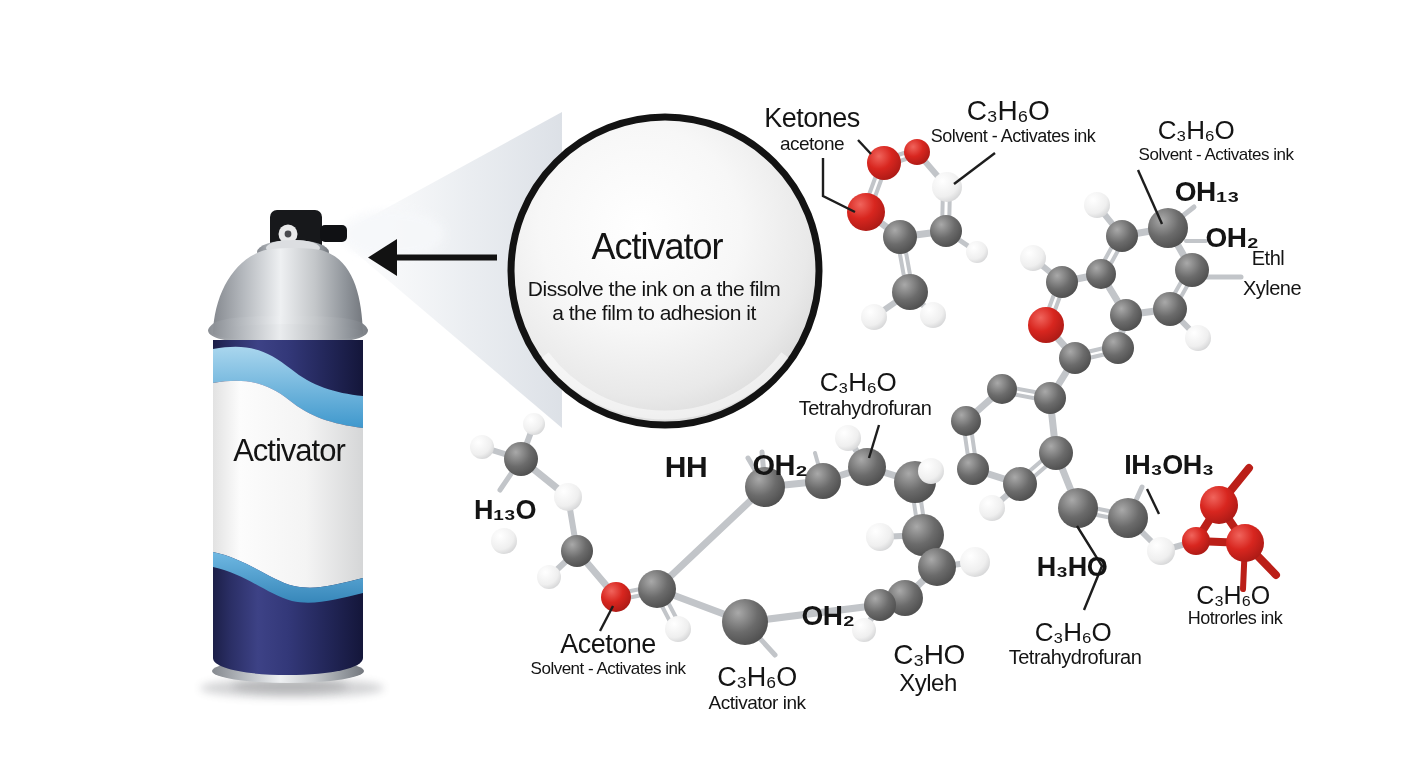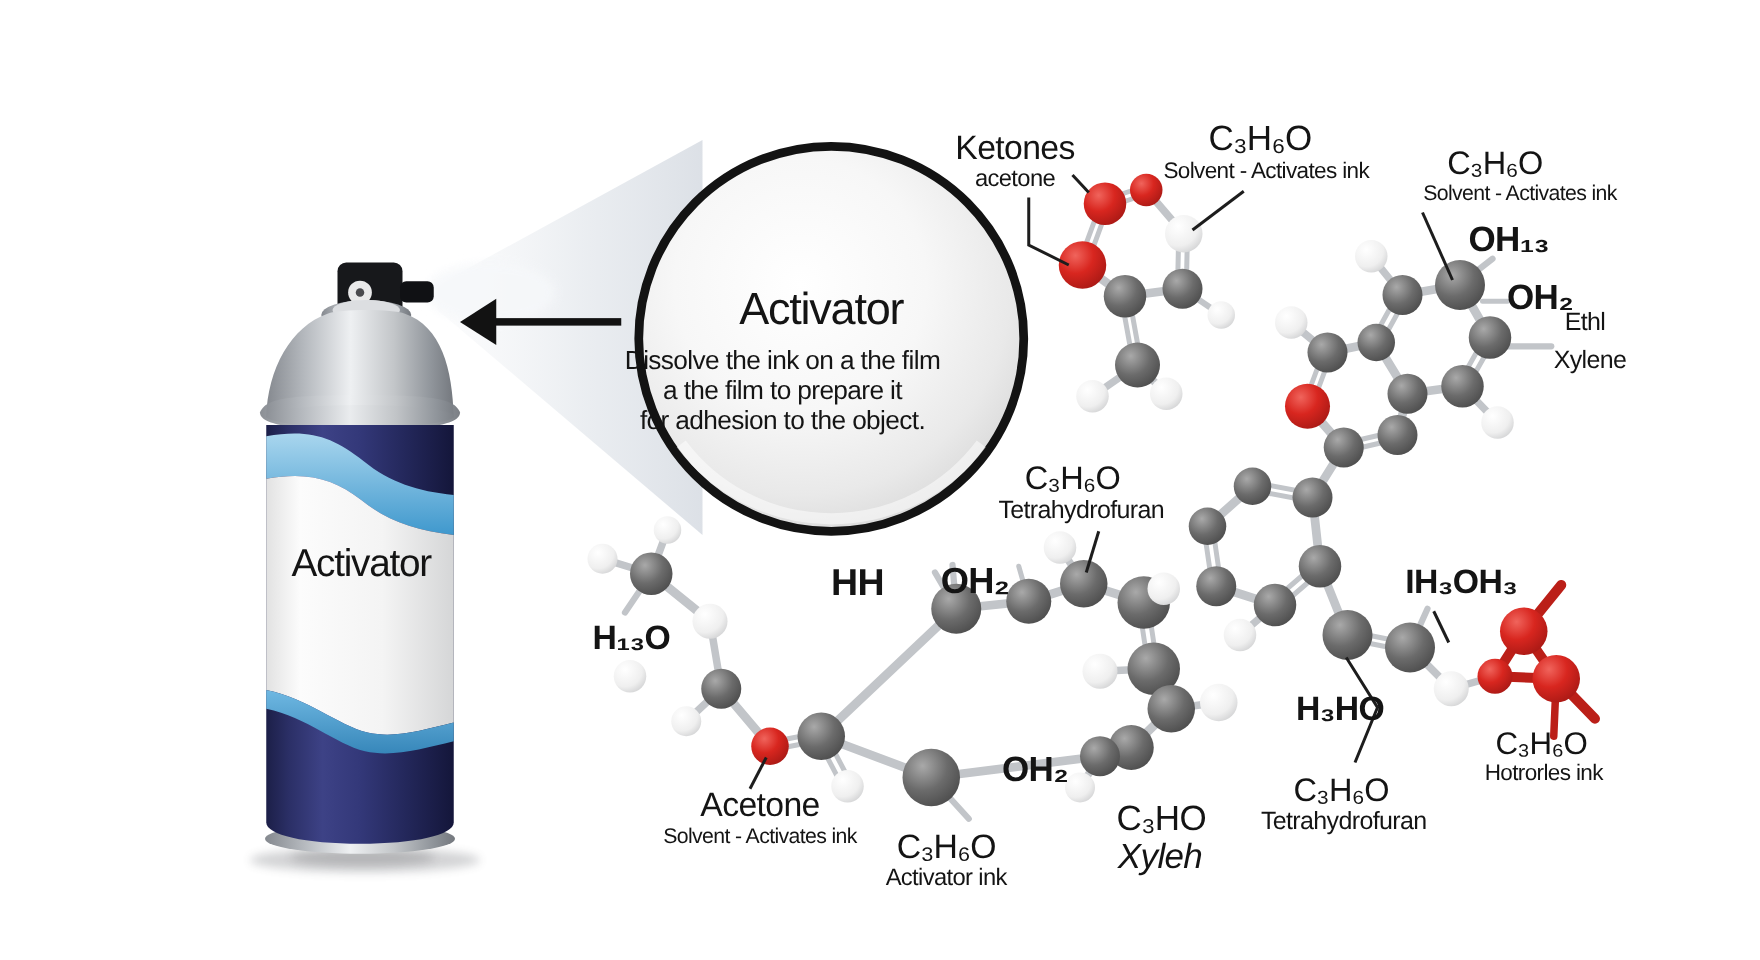--- a/index.html
+++ b/index.html
@@ -316,24 +316,23 @@
     <polyline points="1077,526 1102,566 1084,610"></polyline>
     <line x1="1147" y1="489" x2="1159" y2="514"></line>
   </g>
 </svg>
 
 <div class="lbl b vtight" style="left:289px;top:434px;font-size:31px;line-height:33px;">
   <div>Activator</div>
 </div>
 
 <div class="lbl b vtight" style="left:657px;top:228px;font-size:36px;">Activator</div>
-<div class="lbl tight" style="left:626px;top:277px;font-size:21px;line-height:24px;">
+<div class="lbl tight" style="left:654px;top:277px;font-size:21px;line-height:24px;">
   <div>Dissolve the ink on a the film</div>
-  <div>a the film to prepare it</div>
-  <div>for adhesion to the object.</div>
+  <div>a the film to adhesion it</div>
 </div>
 
 <div class="lbl b tight" style="left:812px;top:104px;font-size:27px;">Ketones</div>
 <div class="lbl tight" style="left:812px;top:134px;font-size:19px;">acetone</div>
 
 <div class="lbl b tight" style="left:1008px;top:96px;font-size:28px;">C₃H₆O</div>
 <div class="lbl tight" style="left:1013px;top:127px;font-size:18px;">Solvent - Activates ink</div>
 
 <div class="lbl b tight" style="left:1196px;top:117px;font-size:26px;">C₃H₆O</div>
 <div class="lbl tight" style="left:1216px;top:146px;font-size:17px;">Solvent - Activates ink</div>
@@ -353,21 +352,21 @@
 
 <div class="lbl b tight" style="left:608px;top:630px;font-size:27px;">Acetone</div>
 <div class="lbl tight" style="left:608px;top:660px;font-size:17px;">Solvent - Activates ink</div>
 
 <div class="lbl b tight" style="left:757px;top:663px;font-size:27px;">C₃H₆O</div>
 <div class="lbl tight" style="left:757px;top:693px;font-size:19px;">Activator ink</div>
 
 <div class="lbl m tight" style="left:828px;top:601px;font-size:28px;">OH₂</div>
 
 <div class="lbl b tight" style="left:929px;top:640px;font-size:28px;">C₃HO</div>
-<div class="lbl tight" style="left:928px;top:670px;font-size:28px;font-style:italic;">Xyleh</div>
+<div class="lbl tight" style="left:928px;top:670px;font-size:24px;">Xyleh</div>
 
 <div class="lbl m tight" style="left:1072px;top:553px;font-size:27px;">H₃HO</div>
 
 <div class="lbl b tight" style="left:1073px;top:619px;font-size:26px;">C₃H₆O</div>
 <div class="lbl tight" style="left:1075px;top:647px;font-size:20px;">Tetrahydrofuran</div>
 
 <div class="lbl m tight" style="left:1169px;top:451px;font-size:27px;">IH₃OH₃</div>
 
 <div class="lbl b tight" style="left:1233px;top:582px;font-size:25px;">C₃H₆O</div>
 <div class="lbl tight" style="left:1235px;top:609px;font-size:18px;">Hotrorles ink</div>

